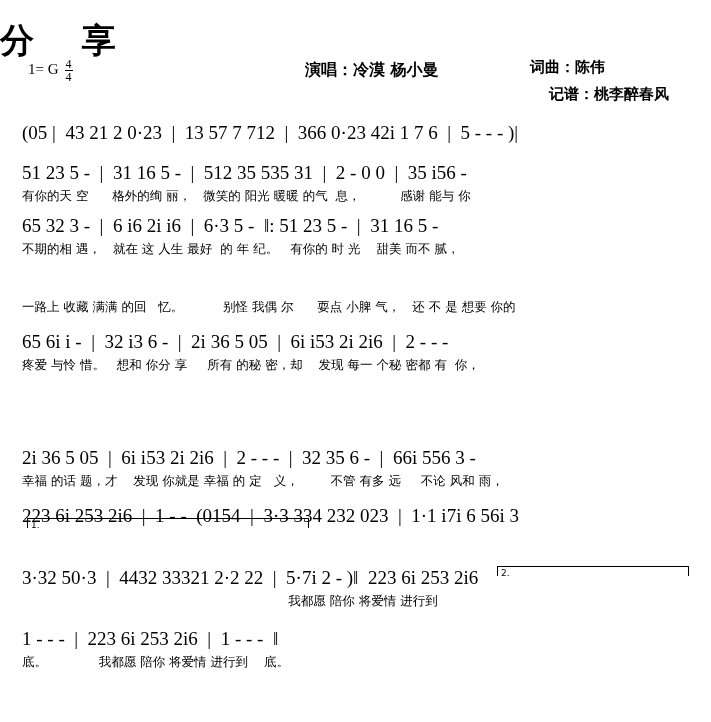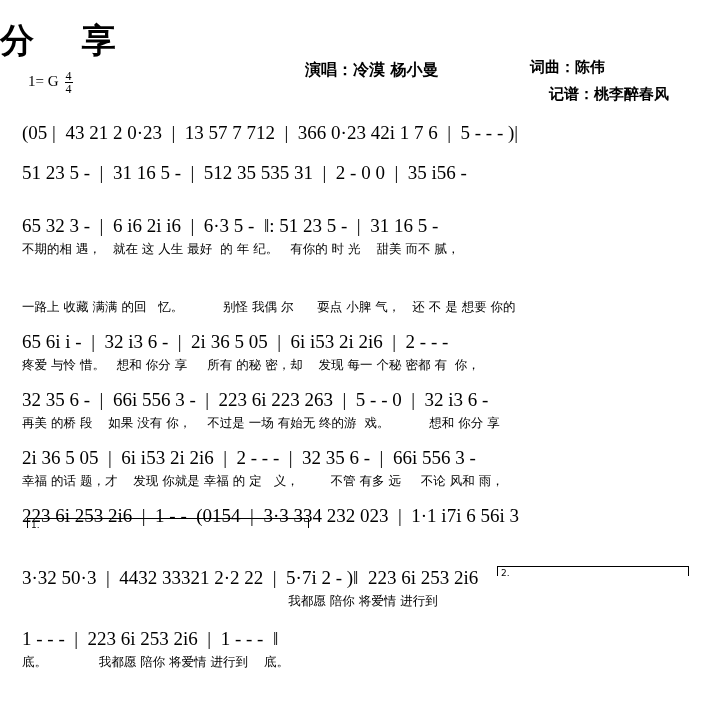--- a/index.html
+++ b/index.html
@@ -18,21 +18,20 @@
     position:absolute;top:18px;left:0;width:711px;
     text-align:left;
     font-size:34px;font-weight:bold;
     letter-spacing:18px;
     font-family:"DejaVu Sans", sans-serif;
   }
   .key{
     position:absolute;left:28px;top:58px;
     font-size:15px;
     font-family:"Liberation Serif", serif;
-    margin-top:12px;
   }
   .key .frac{
     display:inline-block;vertical-align:middle;
     line-height:1;text-align:center;font-size:12px;
     margin-left:6px;
   }
   .key .frac span{display:block;}
   .key .frac .num{border-bottom:1px solid #000;padding:0 1px;}
 
   .singer{
@@ -106,40 +105,37 @@
   <div class="credit1">词曲：陈伟</div>
   <div class="credit2">记谱：桃李醉春风</div>
 
   <div class="line" style="top:122px">
     <div class="notes">(05 |  43 21 2 0·23  |  13 57 7 712  |  366 0·23 42i 1 7 6  |  5 - - - )|</div>
     <div class="lyrics"></div>
   </div>
 
   <div class="line" style="top:162px">
     <div class="notes">51 23 5 -  |  31 16 5 -  |  512 35 535 31  |  2 - 0 0  |  35 i56 -</div>
+    <div class="lyrics">有你的天 空      格外的绚 丽，   微笑的 阳光 暖暖 的气  息，          感谢 能与 你</div>
   </div>
 
   <div class="line" style="top:215px">
     <div class="notes">65 32 3 -  |  6 i6 2i i6  |  6·3 5 -  ‖: 51 23 5 -  |  31 16 5 -</div>
     <div class="lyrics">不期的相 遇，   就在 这 人生 最好  的 年 纪。   有你的 时 光    甜美 而不 腻，</div>
   </div>
 
   <div class="line" style="top:273px">
     <div class="lyrics">一路上 收藏 满满 的回   忆。          别怪 我偶 尔      耍点 小脾 气，   还 不 是 想要 你的</div>
   </div>
 
   <div class="line" style="top:331px">
     <div class="notes">65 6i i -  |  32 i3 6 -  |  2i 36 5 05  |  6i i53 2i 2i6  |  2 - - -</div>
     <div class="lyrics">疼爱 与怜 惜。   想和 你分 享     所有 的秘 密，却    发现 每一 个秘 密都 有  你，</div>
   </div>
 
-  <div class="line" style="top:389px">
-    <div class="notes">32 35 6 -  |  66i 556 3 -  |  223 6i 223 263  |  5 - - 0  |  32 i3 6 -</div>
-    <div class="lyrics">再美 的桥 段    如果 没有 你，    不过是 一场 有始无 终的游  戏。          想和 你分 享</div>
-  </div>
 
   <div class="line" style="top:447px">
     <div class="notes">2i 36 5 05  |  6i i53 2i 2i6  |  2 - - -  |  32 35 6 -  |  66i 556 3 -</div>
     <div class="lyrics">幸福 的话 题，才    发现 你就是 幸福 的 定   义，        不管 有多 远     不论 风和 雨，</div>
   </div>
 
   <div class="line" style="top:505px">
     <div class="notes">223 6i 253 2i6  |  1 - -  (0154  |  3·3 334 232 023  |  1·1 i7i 6 56i 3</div>
   </div>
 

